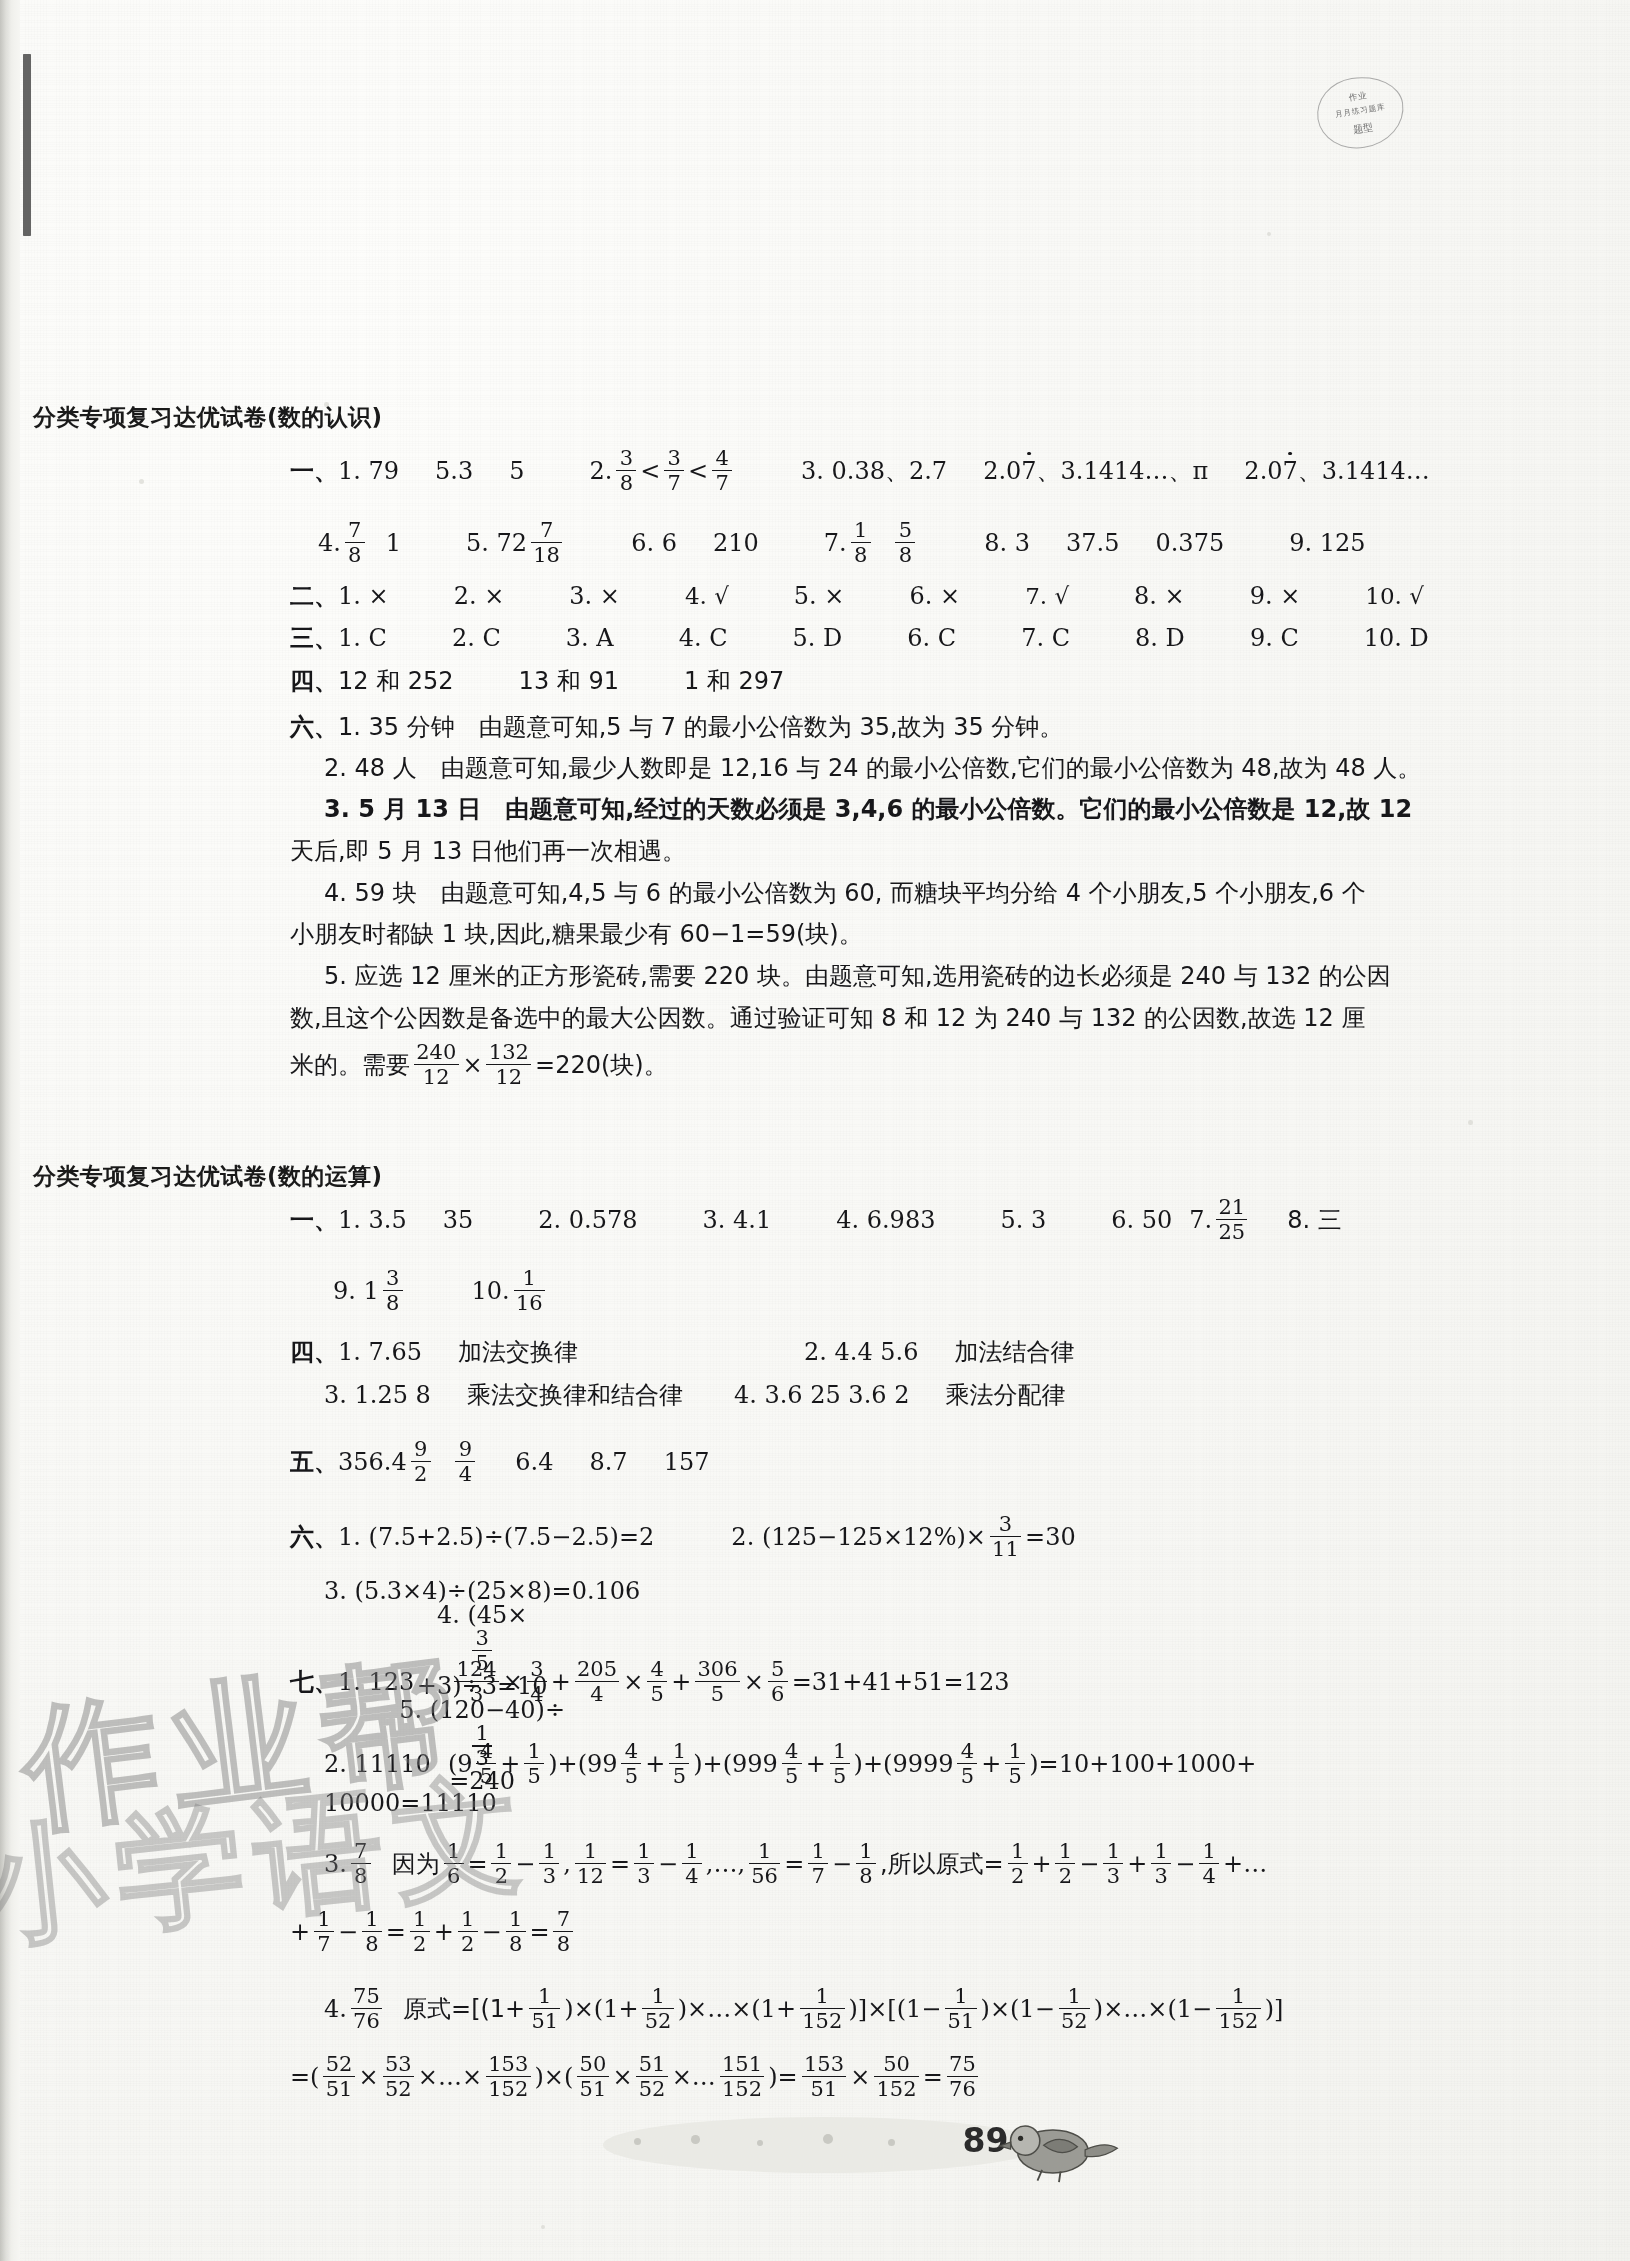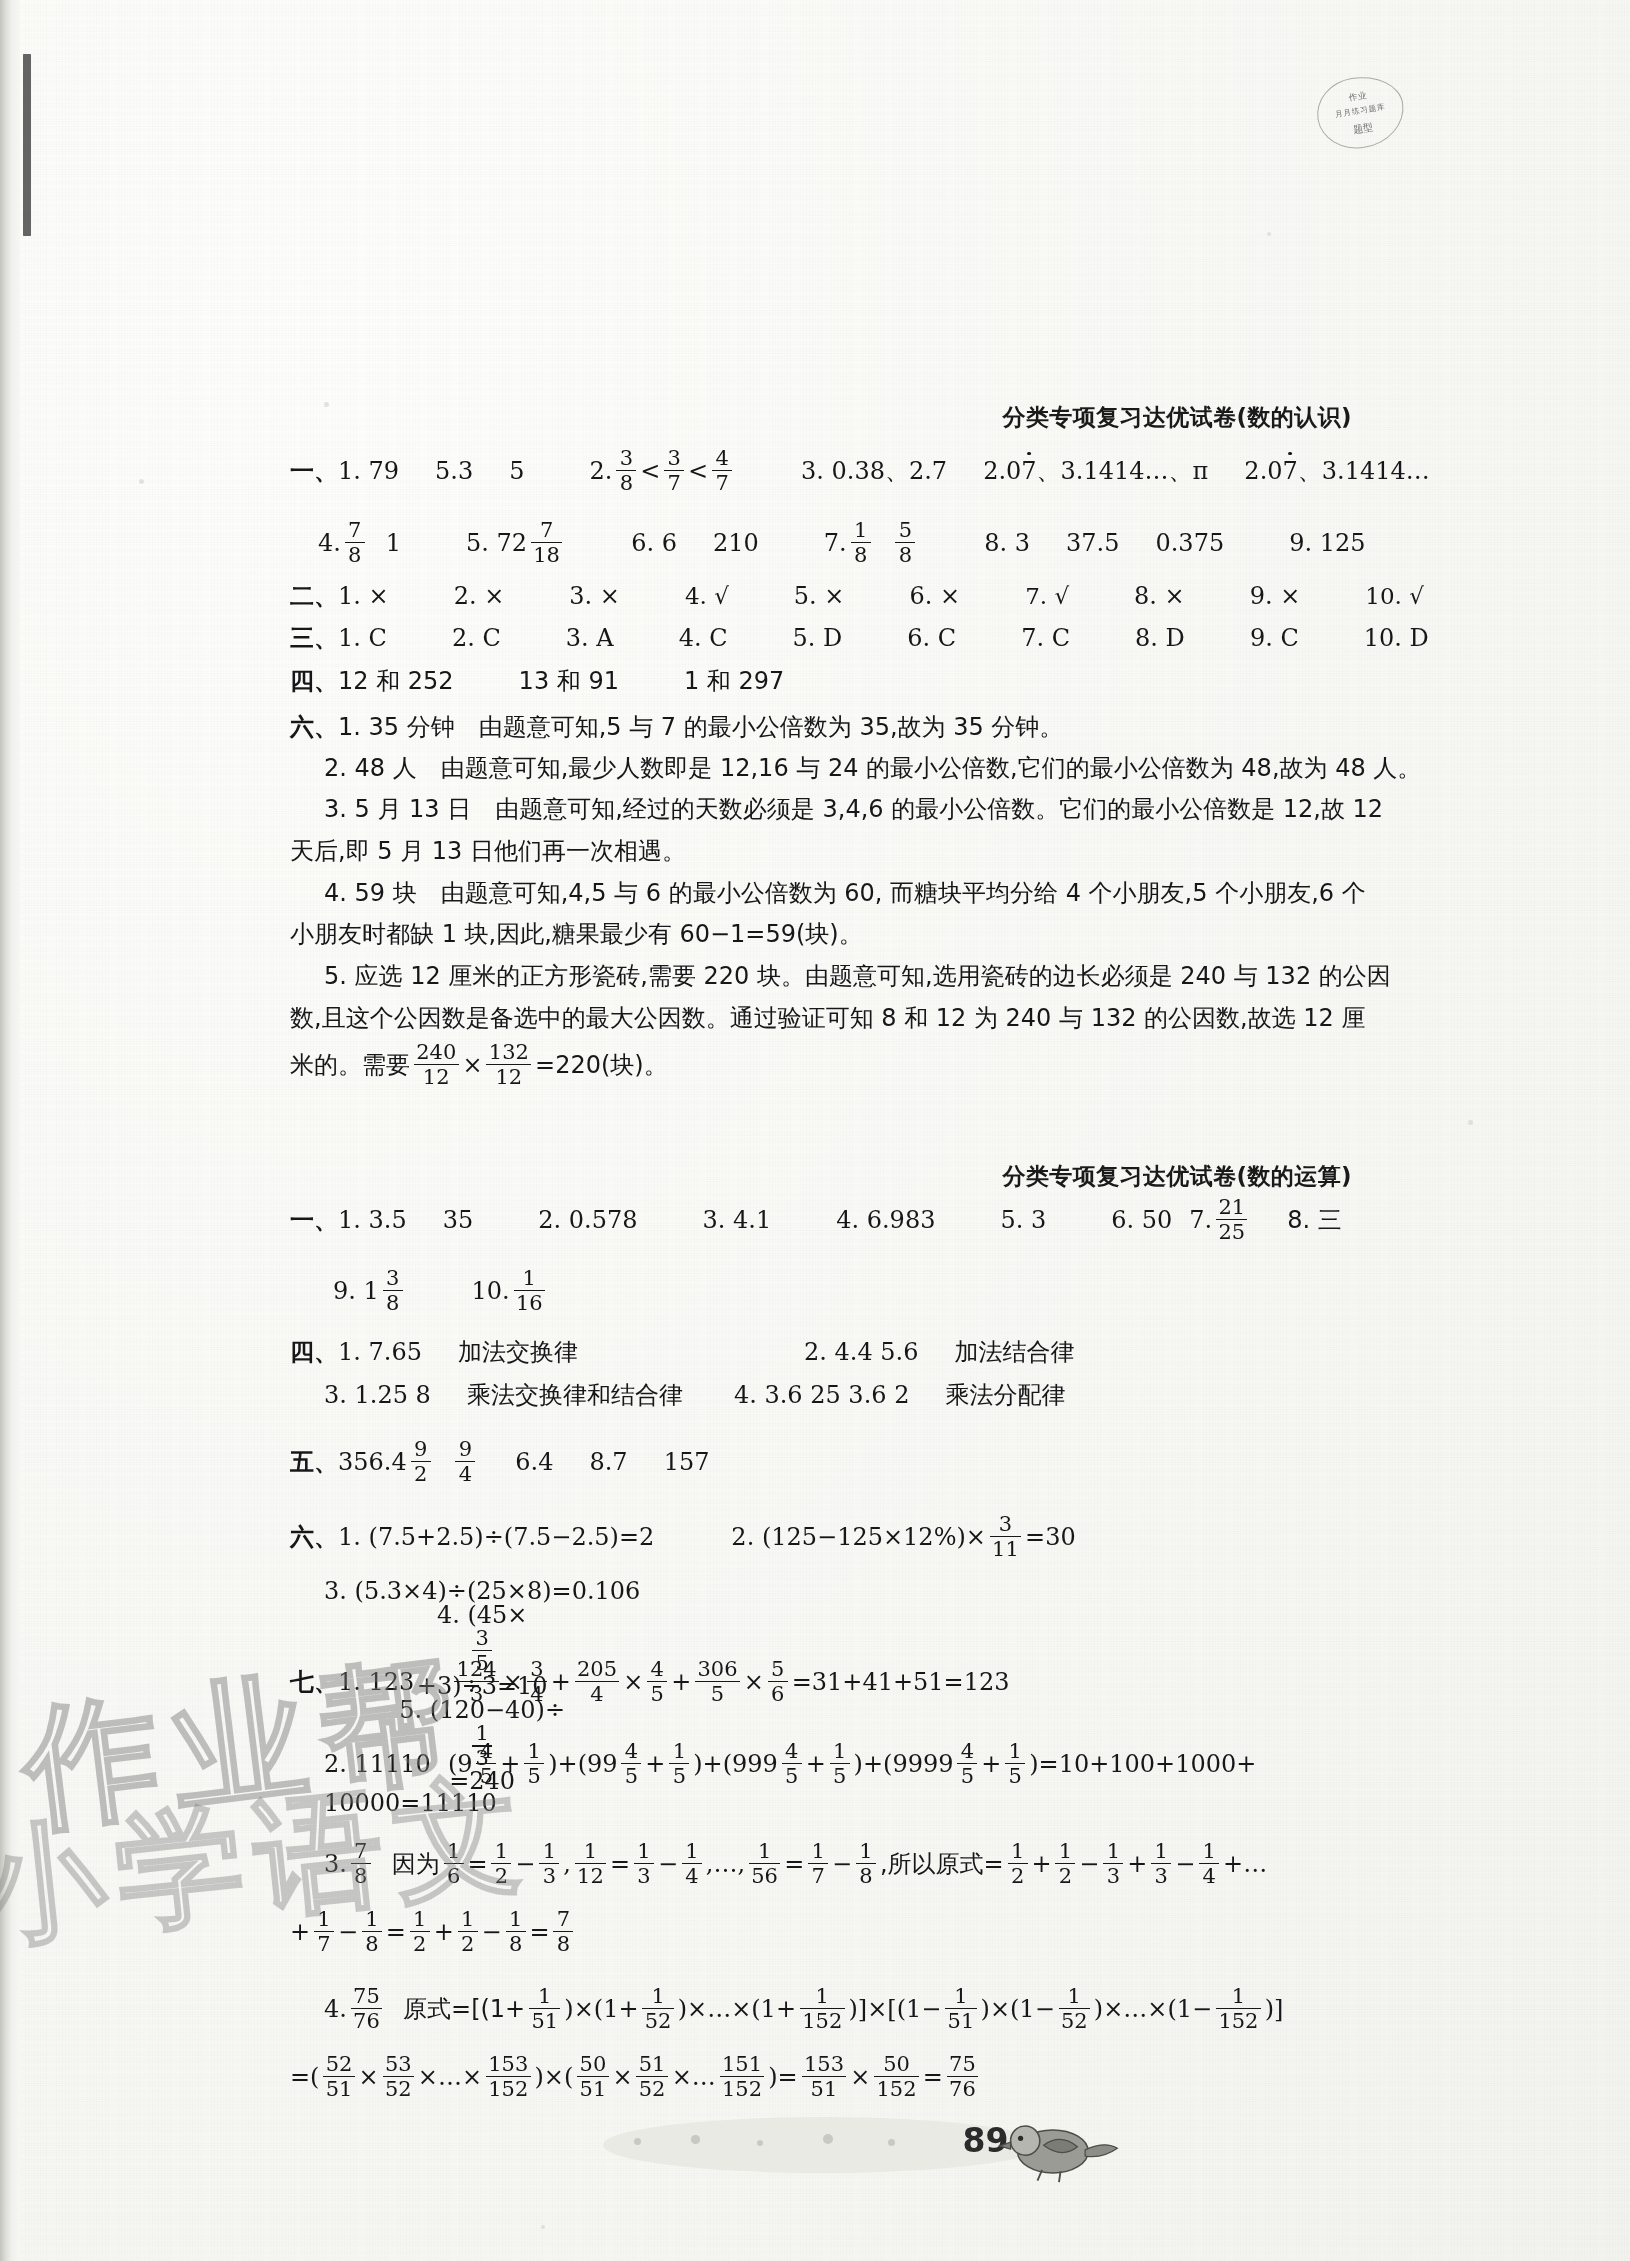--- a/index.html
+++ b/index.html
@@ -63,23 +63,23 @@
     position:absolute;left:0;top:272px;width:1630px;
     text-align:center;
     font-family:"DejaVu Sans","Liberation Sans",sans-serif;
     font-weight:bold;font-size:63px;letter-spacing:20px;
     color:#1d1d1d;
     text-indent:20px;
   }
 
   
   .sec-head{
-    position:absolute;width:1352px;text-align:right;
+    position:absolute;width:1352px;text-align:left;
     font-family:"DejaVu Sans","Liberation Sans",sans-serif;
-    font-weight:bold;font-size:23px;color:#1a1a1a;letter-spacing:0.4px;
+    font-weight:bold;font-size:23px;color:#1a1a1a;letter-spacing:0.4px;padding-left:33px;
   }
 
   
   .ln{
     position:absolute;
     font-size:24px;color:#17171a;line-height:1;
     white-space:nowrap;
     display:flex;align-items:center;
   }
   .lbl{font-family:"DejaVu Sans","Liberation Sans",sans-serif;font-weight:600;}
@@ -296,21 +296,21 @@
     <span class="cn">1 和 297</span>
   </div>
 
   <div class="ln" style="left:290px;top:715px;">
     <span class="lbl">六、</span>
     <span class="cn">1. 35 分钟　由题意可知,5 与 7 的最小公倍数为 35,故为 35 分钟。</span>
   </div>
   <div class="ln" style="left:324px;top:756px;">
     <span class="cn">2. 48 人　由题意可知,最少人数即是 12,16 与 24 的最小公倍数,它们的最小公倍数为 48,故为 48 人。</span>
   </div>
-  <div class="ln" style="left:324px;top:797px;">
+  <div class="ln" style="left:324px;top:797px;font-weight:bold;">
     <span class="cn">3. 5 月 13 日　由题意可知,经过的天数必须是 3,4,6 的最小公倍数。它们的最小公倍数是 12,故 12</span>
   </div>
   <div class="ln" style="left:290px;top:839px;">
     <span class="cn">天后,即 5 月 13 日他们再一次相遇。</span>
   </div>
   <div class="ln" style="left:324px;top:881px;">
     <span class="cn">4. 59 块　由题意可知,4,5 与 6 的最小公倍数为 60, 而糖块平均分给 4 个小朋友,5 个小朋友,6 个</span>
   </div>
   <div class="ln" style="left:290px;top:922px;">
     <span class="cn">小朋友时都缺 1 块,因此,糖果最少有 60−1=59(块)。</span>

